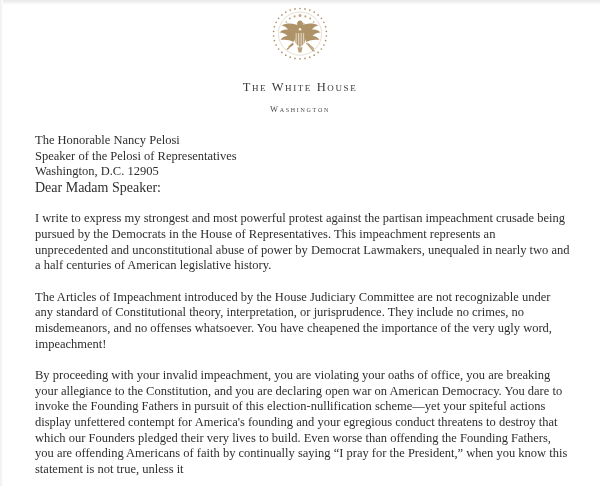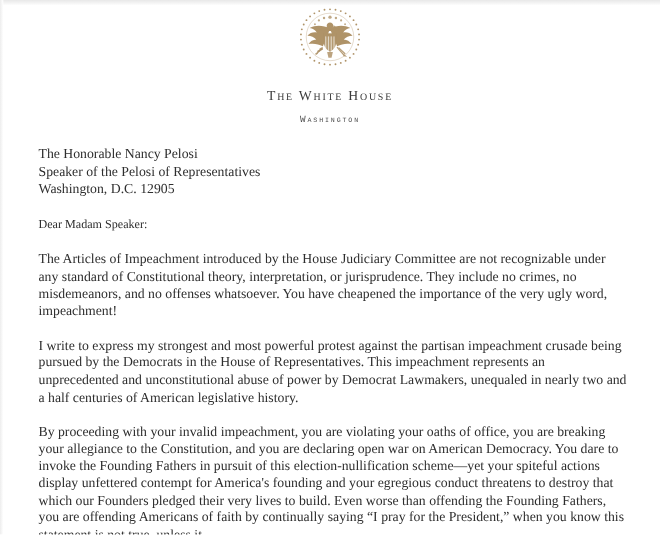--- a/index.html
+++ b/index.html
@@ -66,21 +66,21 @@
     margin-top: 14px;
     font-family: "Liberation Serif", "DejaVu Serif", serif;
     font-size: 12.5px;
     letter-spacing: 1.6px;
     color: #3a3a3a;
     font-variant: small-caps;
     text-transform: none;
   }
   .lh-sub {
     margin-top: 9px;
-    font-family: Liberation Mono, monospace;
+    font-family: Liberation Serif, serif;
     font-size: 8.5px;
     letter-spacing: 1.7px;
     color: #4a4a4a;
     font-variant: small-caps;
   }
 
   
   .date-line {
     margin-top: 23px;
     text-align: center;
@@ -97,22 +97,21 @@
   }
 
   .addressee {
     font-size: 12.5px;
     line-height: 15.6px;
     color: #2e2e2e;
   }
   .addressee div { white-space: pre; }
 
   .salutation {
-    margin-top: 17px;
-    font-size: 11px;
+    font-size: 14px;
     line-height: 15.6px;
     color: #2e2e2e;
   }
 
   .para {
     margin-top: 16px;
     font-size: 12.5px;
     line-height: 15.6px;
     color: #2e2e2e;
     text-align: left;
@@ -243,20 +242,20 @@
   <div class="letter-body">
 
     <div class="addressee softink">
       <div>The Honorable Nancy Pelosi</div>
       <div>Speaker of the Pelosi of Representatives</div>
       <div>Washington, D.C. 12905</div>
     </div>
 
     <div class="salutation softink">Dear Madam Speaker:</div>
 
+    <div class="para p1 softink">I write to express my strongest and most powerful protest against the partisan impeachment crusade being pursued by the Democrats in the House of Representatives.  This impeachment represents an unprecedented and unconstitutional abuse of power by Democrat Lawmakers, unequaled in nearly two and a half centuries of American legislative history.</div>
+
     <div class="para p2 softink">The Articles of Impeachment introduced by the House Judiciary Committee are not recognizable under any standard of Constitutional theory, interpretation, or jurisprudence.  They include no crimes, no misdemeanors, and no offenses whatsoever.  You have cheapened the importance of the very ugly word, impeachment!</div>
-
-    <div class="para p1 softink">I write to express my strongest and most powerful protest against the partisan impeachment crusade being pursued by the Democrats in the House of Representatives.  This impeachment represents an unprecedented and unconstitutional abuse of power by Democrat Lawmakers, unequaled in nearly two and a half centuries of American legislative history.</div>
 
     <div class="para p3 softink">By proceeding with your invalid impeachment, you are violating your oaths of office, you are breaking your allegiance to the Constitution, and you are declaring open war on American Democracy.  You dare to invoke the Founding Fathers in pursuit of this election-nullification scheme—yet your spiteful actions display unfettered contempt for America's founding and your egregious conduct threatens to destroy that which our Founders pledged their very lives to build.  Even worse than offending the Founding Fathers, you are offending Americans of faith by continually saying “I pray for the President,” when you know this statement is not true, unless it</div>
 
   </div>
 </div>
 
 </body></html>

